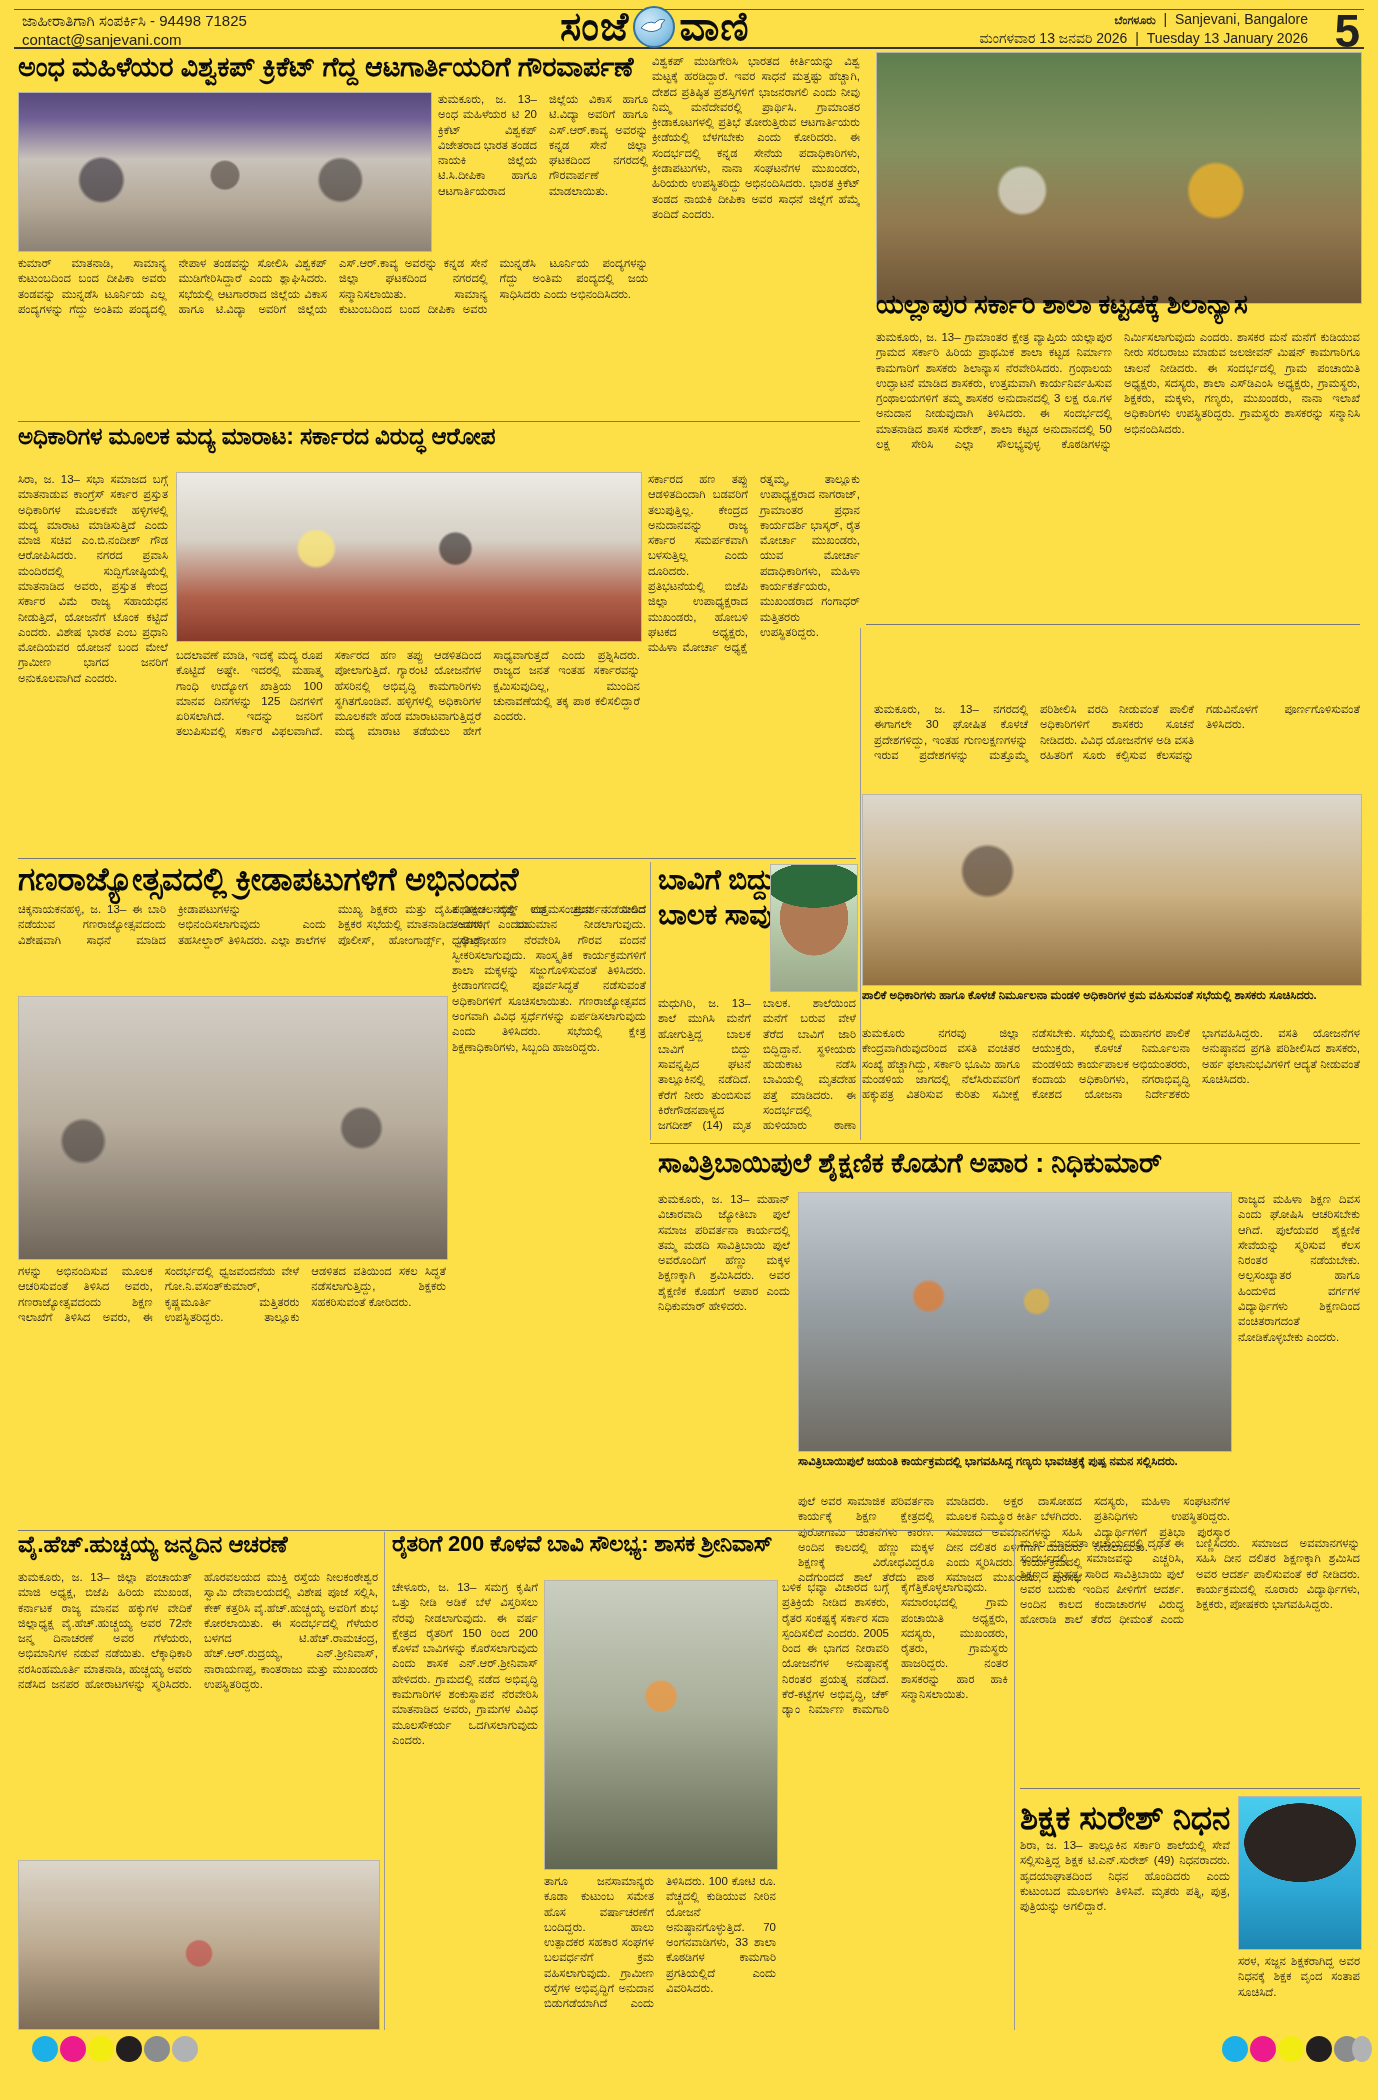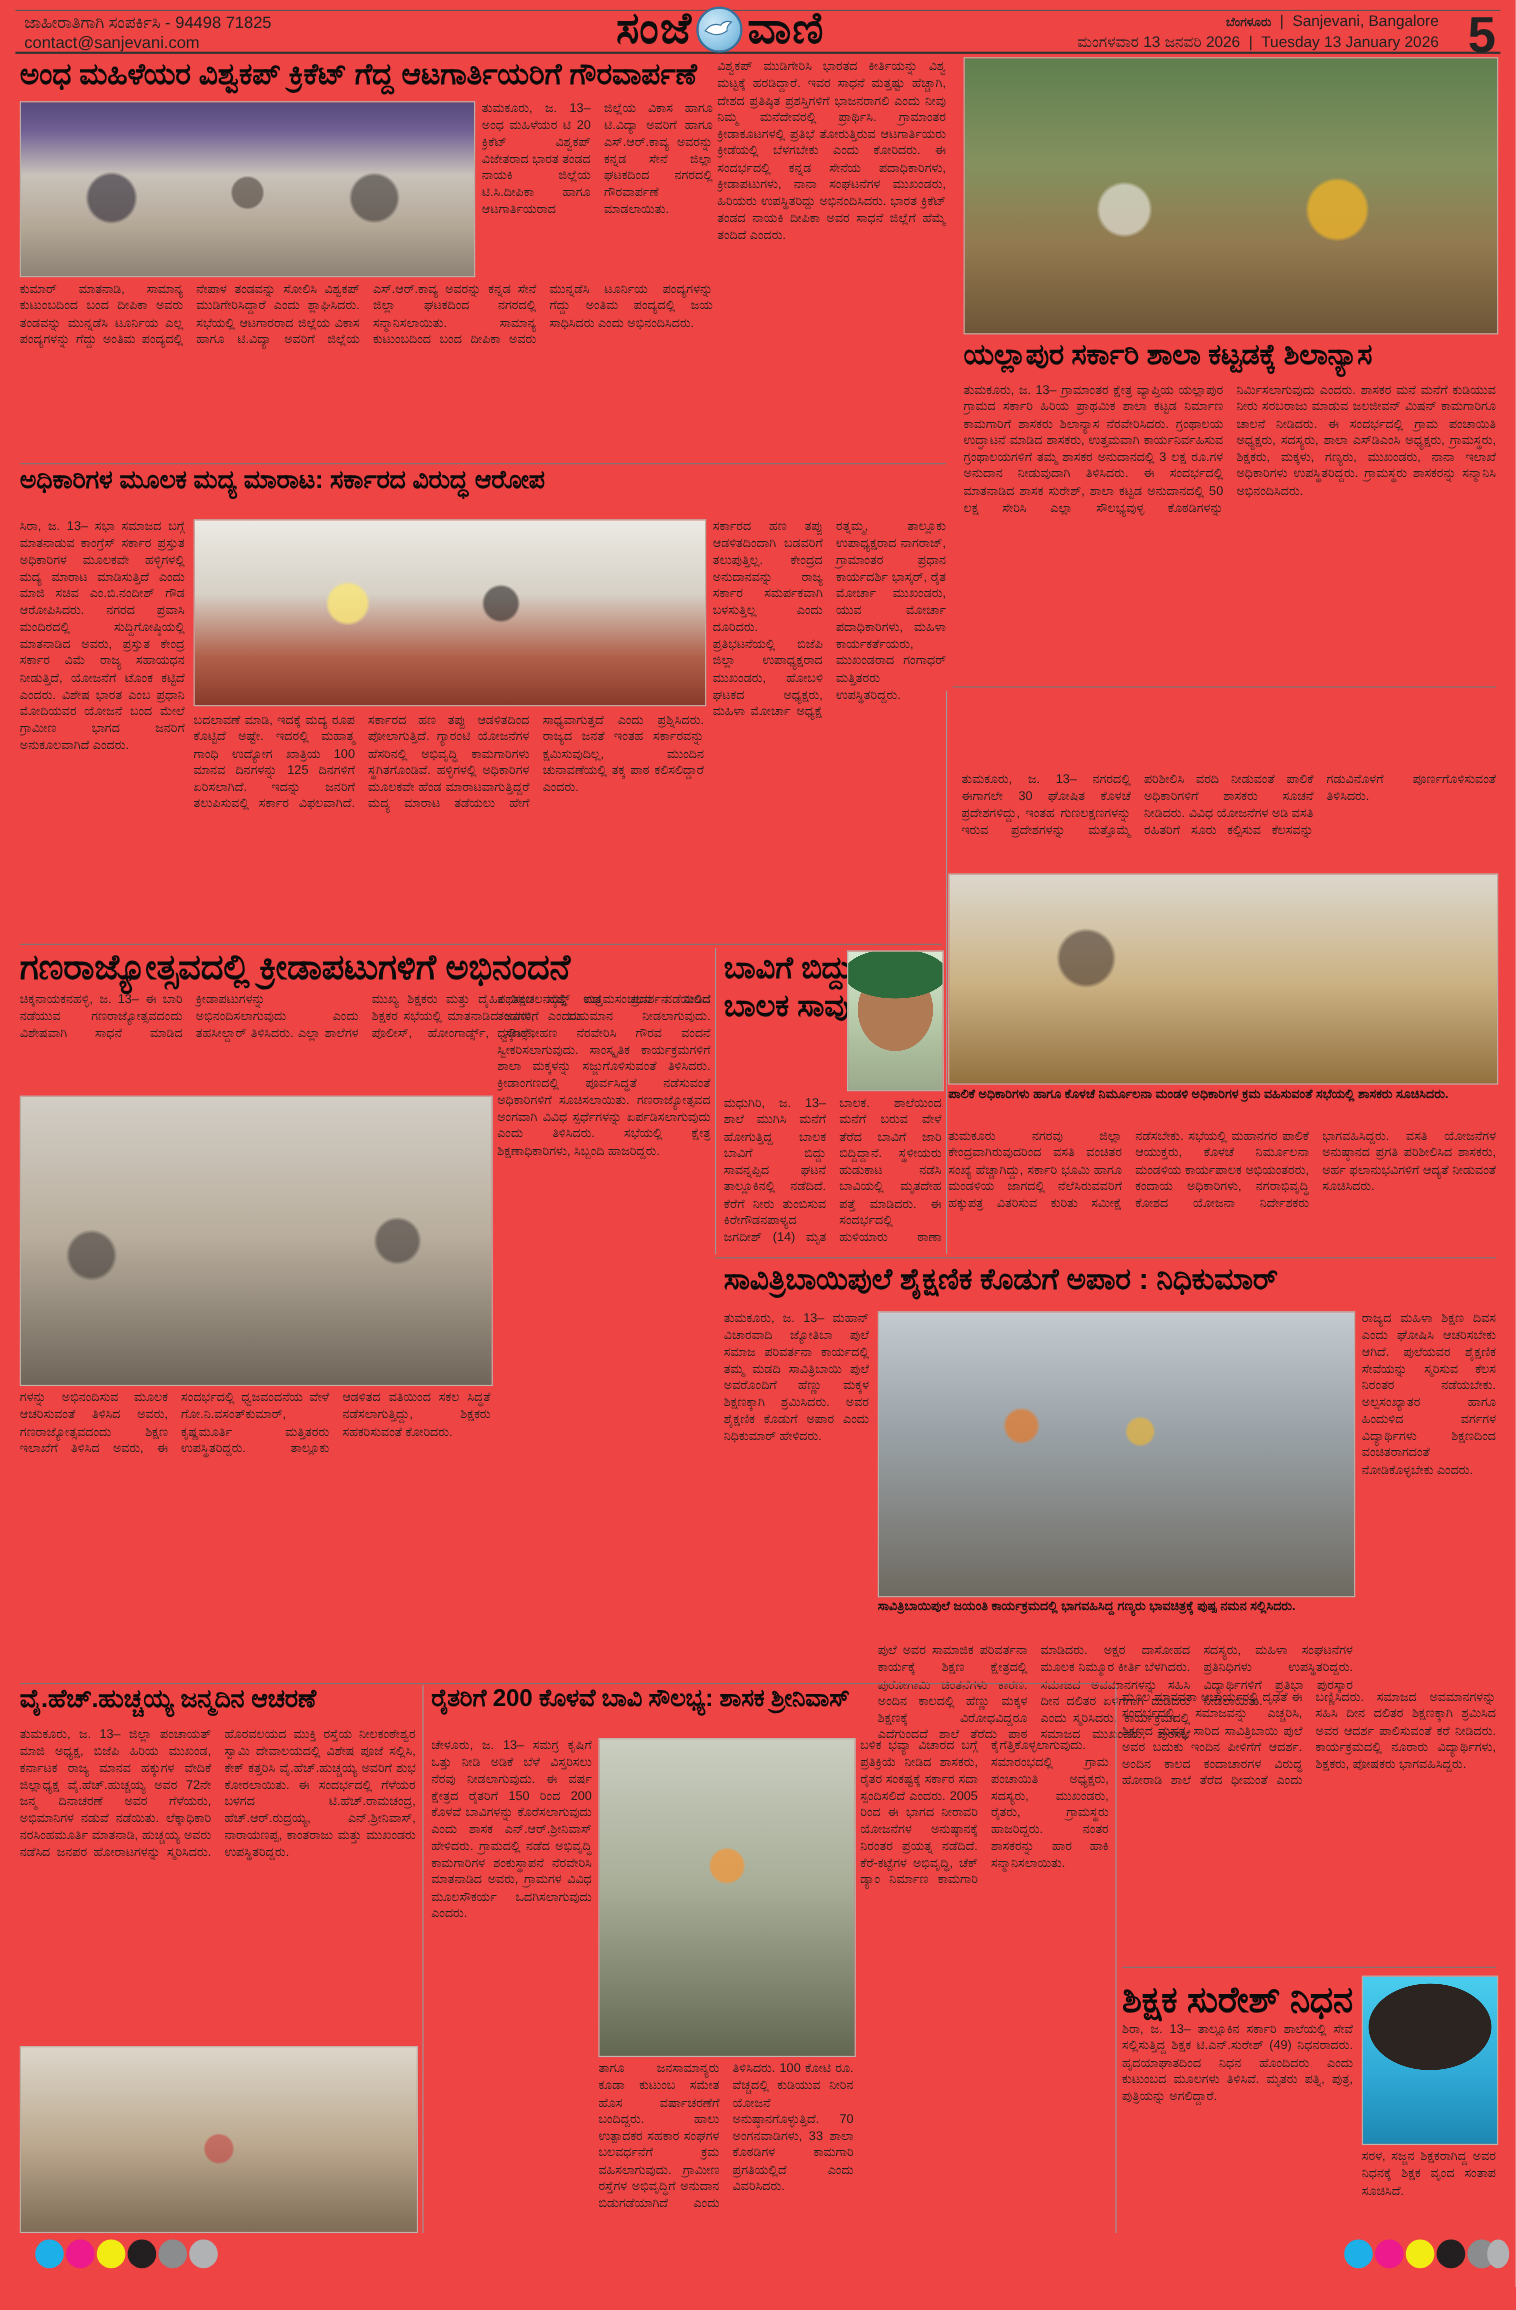--- a/index.html
+++ b/index.html
@@ -1,16 +1,16 @@
 <!DOCTYPE html>
 <html><head>
 <meta charset="utf-8">
 <style>
   html,body{margin:0;padding:0;background:#e8e8e6;}
-  .page{position:relative;width:1378px;height:2100px;margin:0 auto;background:#ef4444;
+  .page{position:relative;width:1378px;height:2100px;margin:0 auto;background:#fde047;
         font-family:"Liberation Sans","DejaVu Sans",sans-serif;color:#1a1a1a;overflow:hidden;}
   .abs{position:absolute;}
   
   .toprule{position:absolute;left:14px;right:14px;height:1px;background:#555;}
   .headrule{position:absolute;left:14px;right:14px;height:2px;background:#333;}
   .contact{font-size:15px;line-height:1.25;color:#222;}
   .masthead{display:flex;align-items:center;gap:4px;font-weight:bold;font-size:40px;color:#0d0d0d;letter-spacing:1px;}
   .globe{width:38px;height:38px;border-radius:50%;background:radial-gradient(circle at 35% 35%,#cfe9f7,#8ec6e6 60%,#5b9fc9);border:2px solid #35729c;position:relative;}
   .globe svg{position:absolute;left:4px;top:8px;}
   .dateline-right{text-align:right;font-size:14px;line-height:1.35;color:#222;}
@@ -106,21 +106,21 @@
 
   <div class="abs" style="left:18px;top:52px;width:630px;height:366px">
     <div class="hl" style="font-size:27px">ಅಂಧ ಮಹಿಳೆಯರ ವಿಶ್ವಕಪ್ ಕ್ರಿಕೆಟ್ ಗೆದ್ದ ಆಟಗಾರ್ತಿಯರಿಗೆ ಗೌರವಾರ್ಪಣೆ</div>
     <div class="photo p1" style="left:0;top:40px;width:412px;height:158px"></div>
     <div class="abs body cols-2" style="left:420px;top:40px;width:210px;height:160px">ತುಮಕೂರು, ಜ. 13– ಅಂಧ ಮಹಿಳೆಯರ ಟಿ 20 ಕ್ರಿಕೆಟ್ ವಿಶ್ವಕಪ್ ವಿಜೇತರಾದ ಭಾರತ ತಂಡದ ನಾಯಕಿ ಜಿಲ್ಲೆಯ ಟಿ.ಸಿ.ದೀಪಿಕಾ ಹಾಗೂ ಆಟಗಾರ್ತಿಯರಾದ ಜಿಲ್ಲೆಯ ವಿಕಾಸ ಹಾಗೂ ಟಿ.ವಿದ್ಯಾ ಅವರಿಗೆ ಹಾಗೂ ಎಸ್.ಆರ್.ಕಾವ್ಯ ಅವರನ್ನು ಕನ್ನಡ ಸೇನೆ ಜಿಲ್ಲಾ ಘಟಕದಿಂದ ನಗರದಲ್ಲಿ ಗೌರವಾರ್ಪಣೆ ಮಾಡಲಾಯಿತು.</div>
     <div class="abs body cols-4" style="left:0;top:204px;width:630px;height:160px">ಕುಮಾರ್ ಮಾತನಾಡಿ, ಸಾಮಾನ್ಯ ಕುಟುಂಬದಿಂದ ಬಂದ ದೀಪಿಕಾ ಅವರು ತಂಡವನ್ನು ಮುನ್ನಡೆಸಿ ಟೂರ್ನಿಯ ಎಲ್ಲ ಪಂದ್ಯಗಳನ್ನು ಗೆದ್ದು ಅಂತಿಮ ಪಂದ್ಯದಲ್ಲಿ ನೇಪಾಳ ತಂಡವನ್ನು ಸೋಲಿಸಿ ವಿಶ್ವಕಪ್ ಮುಡಿಗೇರಿಸಿದ್ದಾರೆ ಎಂದು ಶ್ಲಾಘಿಸಿದರು. ಸಭೆಯಲ್ಲಿ ಆಟಗಾರರಾದ ಜಿಲ್ಲೆಯ ವಿಕಾಸ ಹಾಗೂ ಟಿ.ವಿದ್ಯಾ ಅವರಿಗೆ ಜಿಲ್ಲೆಯ ಎಸ್.ಆರ್.ಕಾವ್ಯ ಅವರನ್ನು ಕನ್ನಡ ಸೇನೆ ಜಿಲ್ಲಾ ಘಟಕದಿಂದ ನಗರದಲ್ಲಿ ಸನ್ಮಾನಿಸಲಾಯಿತು. ಸಾಮಾನ್ಯ ಕುಟುಂಬದಿಂದ ಬಂದ ದೀಪಿಕಾ ಅವರು ಮುನ್ನಡೆಸಿ ಟೂರ್ನಿಯ ಪಂದ್ಯಗಳನ್ನು ಗೆದ್ದು ಅಂತಿಮ ಪಂದ್ಯದಲ್ಲಿ ಜಯ ಸಾಧಿಸಿದರು ಎಂದು ಅಭಿನಂದಿಸಿದರು.</div>
   </div>
   <div class="abs body cols-1" style="left:652px;top:54px;width:208px;height:364px">ವಿಶ್ವಕಪ್ ಮುಡಿಗೇರಿಸಿ ಭಾರತದ ಕೀರ್ತಿಯನ್ನು ವಿಶ್ವ ಮಟ್ಟಕ್ಕೆ ಹರಡಿದ್ದಾರೆ. ಇವರ ಸಾಧನೆ ಮತ್ತಷ್ಟು ಹೆಚ್ಚಾಗಿ, ದೇಶದ ಪ್ರತಿಷ್ಠಿತ ಪ್ರಶಸ್ತಿಗಳಿಗೆ ಭಾಜನರಾಗಲಿ ಎಂದು ನೀವು ನಿಮ್ಮ ಮನೆದೇವರಲ್ಲಿ ಪ್ರಾರ್ಥಿಸಿ. ಗ್ರಾಮಾಂತರ ಕ್ರೀಡಾಕೂಟಗಳಲ್ಲಿ ಪ್ರತಿಭೆ ತೋರುತ್ತಿರುವ ಆಟಗಾರ್ತಿಯರು ಕ್ರೀಡೆಯಲ್ಲಿ ಬೆಳಗಬೇಕು ಎಂದು ಕೋರಿದರು. ಈ ಸಂದರ್ಭದಲ್ಲಿ ಕನ್ನಡ ಸೇನೆಯ ಪದಾಧಿಕಾರಿಗಳು, ಕ್ರೀಡಾಪಟುಗಳು, ನಾನಾ ಸಂಘಟನೆಗಳ ಮುಖಂಡರು, ಹಿರಿಯರು ಉಪಸ್ಥಿತರಿದ್ದು ಅಭಿನಂದಿಸಿದರು. ಭಾರತ ಕ್ರಿಕೆಟ್ ತಂಡದ ನಾಯಕಿ ದೀಪಿಕಾ ಅವರ ಸಾಧನೆ ಜಿಲ್ಲೆಗೆ ಹೆಮ್ಮೆ ತಂದಿದೆ ಎಂದರು.</div>
 
   <div class="photo p2" style="left:876px;top:52px;width:484px;height:250px"></div>
-  <div class="abs" style="left:876px;top:308px;width:484px;height:316px">
+  <div class="abs" style="left:876px;top:290px;width:484px;height:316px">
     <div class="hl" style="font-size:26px">ಯಲ್ಲಾಪುರ ಸರ್ಕಾರಿ ಶಾಲಾ ಕಟ್ಟಡಕ್ಕೆ ಶಿಲಾನ್ಯಾಸ</div>
     <div class="abs body cols-2" style="left:0;top:40px;width:484px;height:274px">ತುಮಕೂರು, ಜ. 13– ಗ್ರಾಮಾಂತರ ಕ್ಷೇತ್ರ ವ್ಯಾಪ್ತಿಯ ಯಲ್ಲಾಪುರ ಗ್ರಾಮದ ಸರ್ಕಾರಿ ಹಿರಿಯ ಪ್ರಾಥಮಿಕ ಶಾಲಾ ಕಟ್ಟಡ ನಿರ್ಮಾಣ ಕಾಮಗಾರಿಗೆ ಶಾಸಕರು ಶಿಲಾನ್ಯಾಸ ನೆರವೇರಿಸಿದರು. ಗ್ರಂಥಾಲಯ ಉದ್ಘಾಟನೆ ಮಾಡಿದ ಶಾಸಕರು, ಉತ್ತಮವಾಗಿ ಕಾರ್ಯನಿರ್ವಹಿಸುವ ಗ್ರಂಥಾಲಯಗಳಿಗೆ ತಮ್ಮ ಶಾಸಕರ ಅನುದಾನದಲ್ಲಿ 3 ಲಕ್ಷ ರೂ.ಗಳ ಅನುದಾನ ನೀಡುವುದಾಗಿ ತಿಳಿಸಿದರು. ಈ ಸಂದರ್ಭದಲ್ಲಿ ಮಾತನಾಡಿದ ಶಾಸಕ ಸುರೇಶ್, ಶಾಲಾ ಕಟ್ಟಡ ಅನುದಾನದಲ್ಲಿ 50 ಲಕ್ಷ ಸೇರಿಸಿ ಎಲ್ಲಾ ಸೌಲಭ್ಯವುಳ್ಳ ಕೊಠಡಿಗಳನ್ನು ನಿರ್ಮಿಸಲಾಗುವುದು ಎಂದರು. ಶಾಸಕರ ಮನೆ ಮನೆಗೆ ಕುಡಿಯುವ ನೀರು ಸರಬರಾಜು ಮಾಡುವ ಜಲಜೀವನ್ ಮಿಷನ್ ಕಾಮಗಾರಿಗೂ ಚಾಲನೆ ನೀಡಿದರು. ಈ ಸಂದರ್ಭದಲ್ಲಿ ಗ್ರಾಮ ಪಂಚಾಯಿತಿ ಅಧ್ಯಕ್ಷರು, ಸದಸ್ಯರು, ಶಾಲಾ ಎಸ್‌ಡಿಎಂಸಿ ಅಧ್ಯಕ್ಷರು, ಗ್ರಾಮಸ್ಥರು, ಶಿಕ್ಷಕರು, ಮಕ್ಕಳು, ಗಣ್ಯರು, ಮುಖಂಡರು, ನಾನಾ ಇಲಾಖೆ ಅಧಿಕಾರಿಗಳು ಉಪಸ್ಥಿತರಿದ್ದರು. ಗ್ರಾಮಸ್ಥರು ಶಾಸಕರನ್ನು ಸನ್ಮಾನಿಸಿ ಅಭಿನಂದಿಸಿದರು.</div>
   </div>
 
   <div class="h" style="left:18px;top:421px;width:842px"></div>
   <div class="abs" style="left:18px;top:424px;width:842px;height:434px">
     <div class="hl" style="font-size:23px">ಅಧಿಕಾರಿಗಳ ಮೂಲಕ ಮದ್ಯ ಮಾರಾಟ: ಸರ್ಕಾರದ ವಿರುದ್ಧ ಆರೋಪ</div>
     <div class="abs body cols-1" style="left:0;top:48px;width:150px;height:384px">ಸಿರಾ, ಜ. 13– ಸಭಾ ಸಮಾಜದ ಬಗ್ಗೆ ಮಾತನಾಡುವ ಕಾಂಗ್ರೆಸ್ ಸರ್ಕಾರ ಪ್ರಸ್ತುತ ಅಧಿಕಾರಿಗಳ ಮೂಲಕವೇ ಹಳ್ಳಿಗಳಲ್ಲಿ ಮದ್ಯ ಮಾರಾಟ ಮಾಡಿಸುತ್ತಿದೆ ಎಂದು ಮಾಜಿ ಸಚಿವ ಎಂ.ಬಿ.ನಂದೀಶ್ ಗೌಡ ಆರೋಪಿಸಿದರು. ನಗರದ ಪ್ರವಾಸಿ ಮಂದಿರದಲ್ಲಿ ಸುದ್ದಿಗೋಷ್ಠಿಯಲ್ಲಿ ಮಾತನಾಡಿದ ಅವರು, ಪ್ರಸ್ತುತ ಕೇಂದ್ರ ಸರ್ಕಾರ ವಿಮೆ ರಾಜ್ಯ ಸಹಾಯಧನ ನೀಡುತ್ತಿದೆ, ಯೋಜನೆಗೆ ಟೊಂಕ ಕಟ್ಟಿದೆ ಎಂದರು. ವಿಶೇಷ ಭಾರತ ಎಂಬ ಪ್ರಧಾನಿ ಮೋದಿಯವರ ಯೋಜನೆ ಬಂದ ಮೇಲೆ ಗ್ರಾಮೀಣ ಭಾಗದ ಜನರಿಗೆ ಅನುಕೂಲವಾಗಿದೆ ಎಂದರು.</div>
     <div class="photo p3" style="left:158px;top:48px;width:464px;height:168px"></div>
     <div class="abs body cols-3" style="left:158px;top:224px;width:464px;height:208px">ಬದಲಾವಣೆ ಮಾಡಿ, ಇದಕ್ಕೆ ಮದ್ಯ ರೂಪ ಕೊಟ್ಟಿದೆ ಅಷ್ಟೇ. ಇದರಲ್ಲಿ ಮಹಾತ್ಮ ಗಾಂಧಿ ಉದ್ಯೋಗ ಖಾತ್ರಿಯ 100 ಮಾನವ ದಿನಗಳನ್ನು 125 ದಿನಗಳಿಗೆ ಏರಿಸಲಾಗಿದೆ. ಇದನ್ನು ಜನರಿಗೆ ತಲುಪಿಸುವಲ್ಲಿ ಸರ್ಕಾರ ವಿಫಲವಾಗಿದೆ. ಸರ್ಕಾರದ ಹಣ ತಪ್ಪು ಆಡಳಿತದಿಂದ ಪೋಲಾಗುತ್ತಿದೆ. ಗ್ಯಾರಂಟಿ ಯೋಜನೆಗಳ ಹೆಸರಿನಲ್ಲಿ ಅಭಿವೃದ್ಧಿ ಕಾಮಗಾರಿಗಳು ಸ್ಥಗಿತಗೊಂಡಿವೆ. ಹಳ್ಳಿಗಳಲ್ಲಿ ಅಧಿಕಾರಿಗಳ ಮೂಲಕವೇ ಹೆಂಡ ಮಾರಾಟವಾಗುತ್ತಿದ್ದರೆ ಮದ್ಯ ಮಾರಾಟ ತಡೆಯಲು ಹೇಗೆ ಸಾಧ್ಯವಾಗುತ್ತದೆ ಎಂದು ಪ್ರಶ್ನಿಸಿದರು. ರಾಜ್ಯದ ಜನತೆ ಇಂತಹ ಸರ್ಕಾರವನ್ನು ಕ್ಷಮಿಸುವುದಿಲ್ಲ, ಮುಂದಿನ ಚುನಾವಣೆಯಲ್ಲಿ ತಕ್ಕ ಪಾಠ ಕಲಿಸಲಿದ್ದಾರೆ ಎಂದರು.</div>

